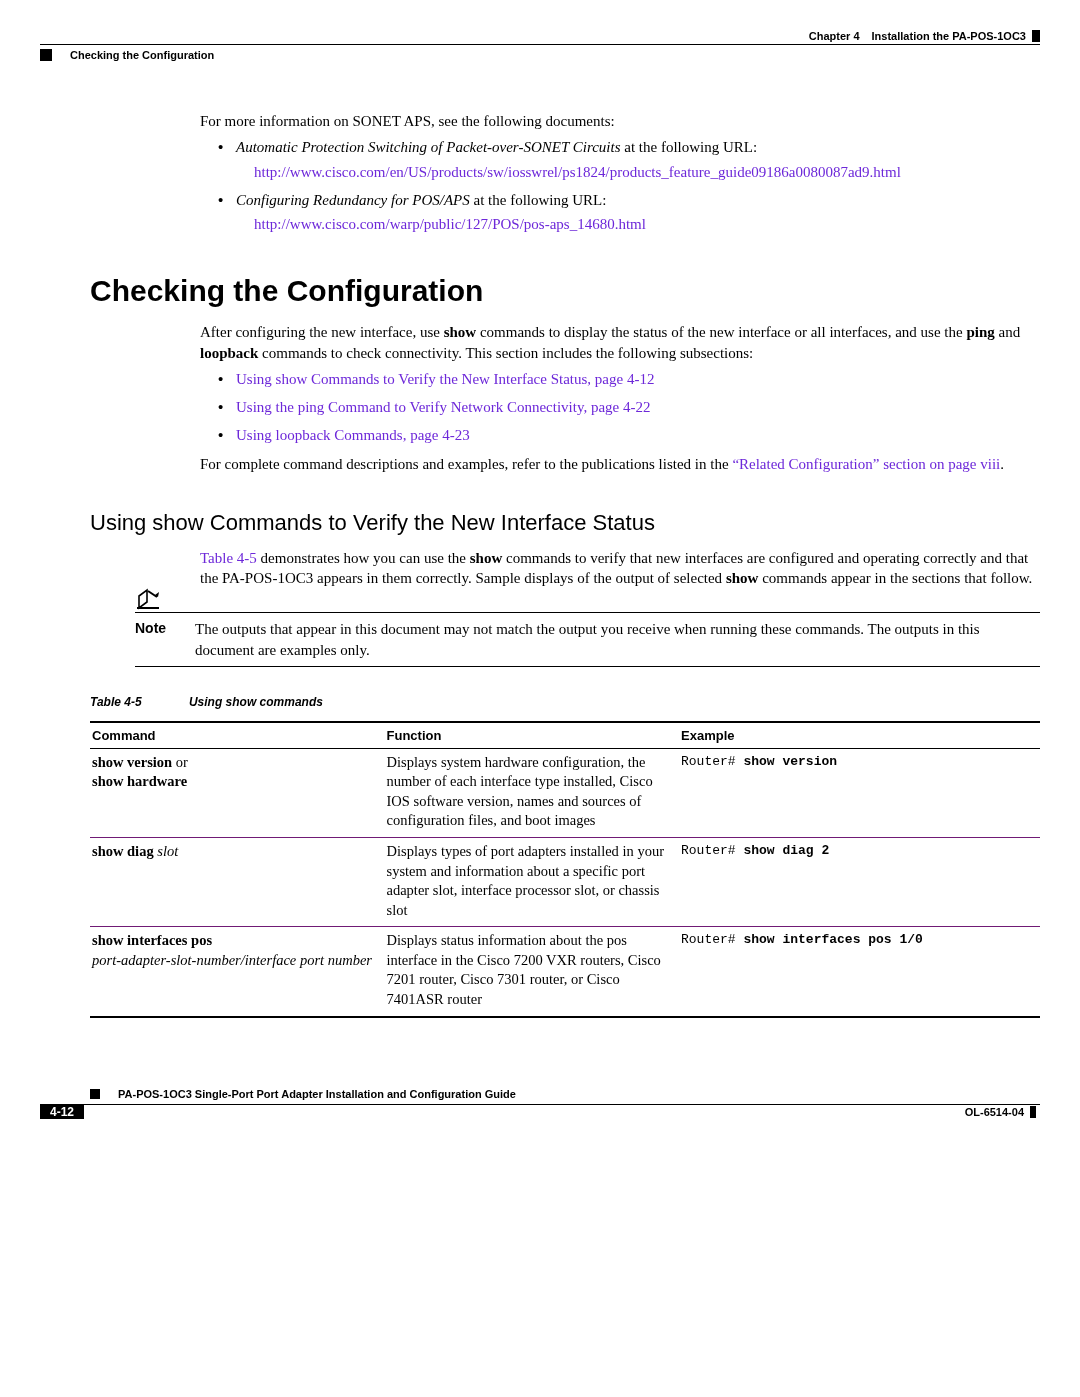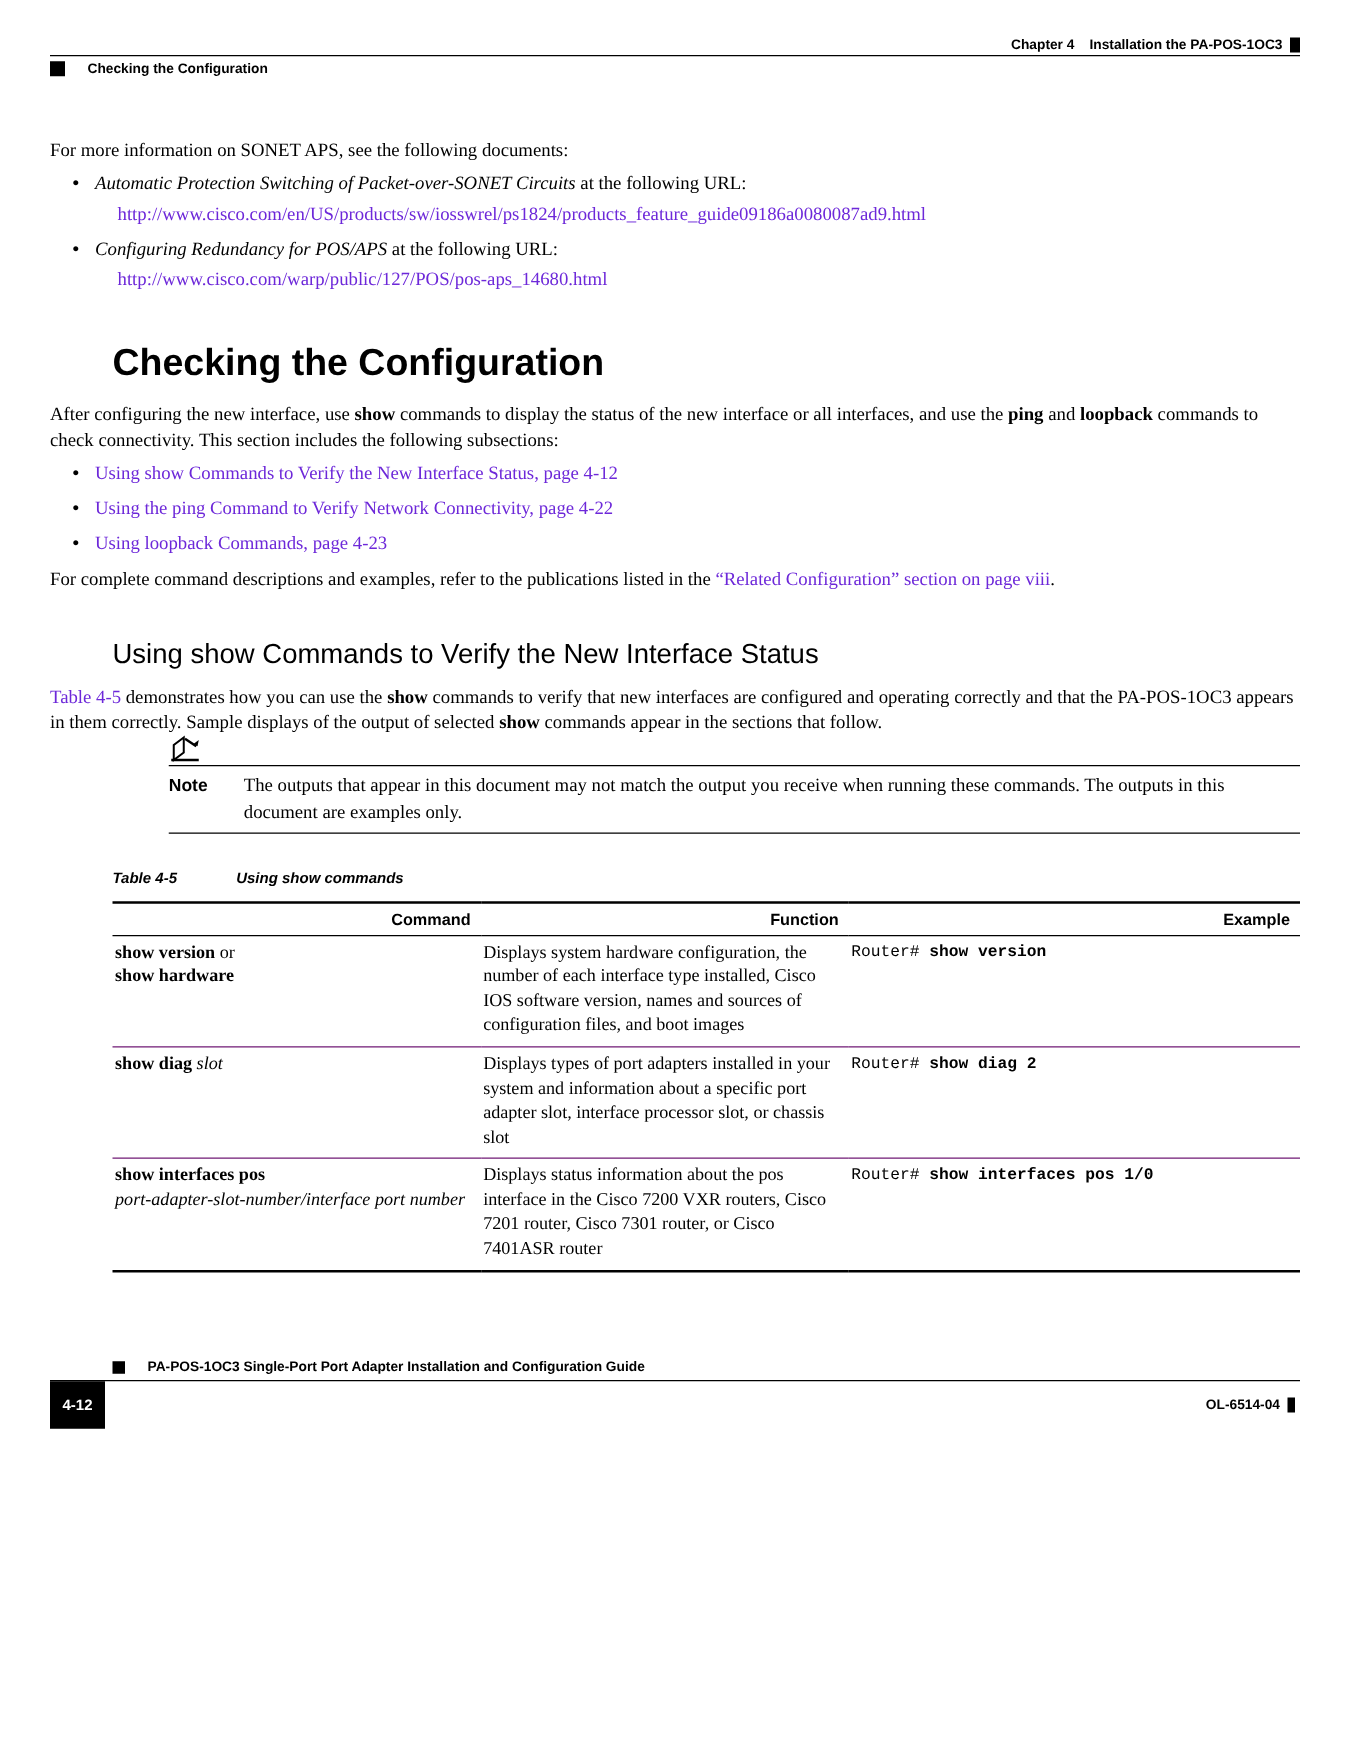--- a/index.html
+++ b/index.html
@@ -28,21 +28,21 @@
       display: flex;
       align-items: center;
       font-family: Arial, Helvetica, sans-serif;
       font-size: 11px;
       font-weight: bold;
       border-top: 1px solid #000;
       padding-top: 4px;
     }
     .header-sub .sq { width: 12px; height: 12px; background: #000; margin-right: 18px; }
     .content { margin-top: 50px; }
-    .body-indent { margin-right: 0; }
+    .body-indent { margin-left: 160px; margin-right: 0; }
     p { line-height: 1.35; margin-bottom: 4px; }
     ul.bullets { list-style: none; margin: 6px 0 6px 18px; }
     ul.bullets > li { position: relative; padding-left: 18px; margin-bottom: 8px; line-height: 1.35; }
     ul.bullets > li::before { content: "•"; position: absolute; left: 0; top: 0; font-weight: bold; }
     .sub-indent { margin-left: 18px; margin-top: 4px; }
     a, .link { color: #6d28d9; text-decoration: none; word-break: break-all; }
     h1.main {
       font-family: Arial, Helvetica, sans-serif;
       font-size: 30px;
       font-weight: bold;
@@ -79,21 +79,21 @@
       font-weight: bold;
       font-style: italic;
       margin: 28px 0 12px 50px;
     }
     .table-caption .cap-num { font-style: italic; margin-right: 44px; }
     table.show-cmds { width: calc(100% - 50px); border-collapse: collapse; margin-left: 50px; }
     table.show-cmds th {
       font-family: Arial, Helvetica, sans-serif;
       font-size: 13px;
       font-weight: bold;
-      text-align: right;
+      text-align: left;
       padding: 5px 8px 5px 2px;
       border-top: 2px solid #000;
       border-bottom: 1px solid #000;
     }
     table.show-cmds td {
       padding: 4px 8px 6px 2px;
       border-bottom: 1px solid #701a75;
       vertical-align: top;
       font-size: 14.5px;
       line-height: 1.35;
@@ -109,21 +109,21 @@
       display: flex; align-items: center;
       border-bottom: 1px solid #000;
       padding-bottom: 4px;
     }
     .footer-top .fsq { width: 10px; height: 10px; background: #000; margin: 0 18px 0 50px; }
     .footer-title { font-family: Arial, Helvetica, sans-serif; font-size: 11px; font-weight: bold; }
     .footer-bottom { display: flex; align-items: center; margin-top: 0; }
     .page-badge {
       background: #000; color: #fff;
       font-family: Arial, Helvetica, sans-serif; font-size: 12px; font-weight: bold;
-      padding: 12px 10px;
+      padding: 0 10px;
     }
     .footer-right {
       margin-left: auto;
       font-family: Arial, Helvetica, sans-serif; font-size: 11px; font-weight: bold;
       padding-right: 4px;
       display: flex; align-items: center;
     }
     .footer-right .rule-end { width: 6px; height: 12px; background: #000; margin-left: 6px; }
   </style>
 </head>

